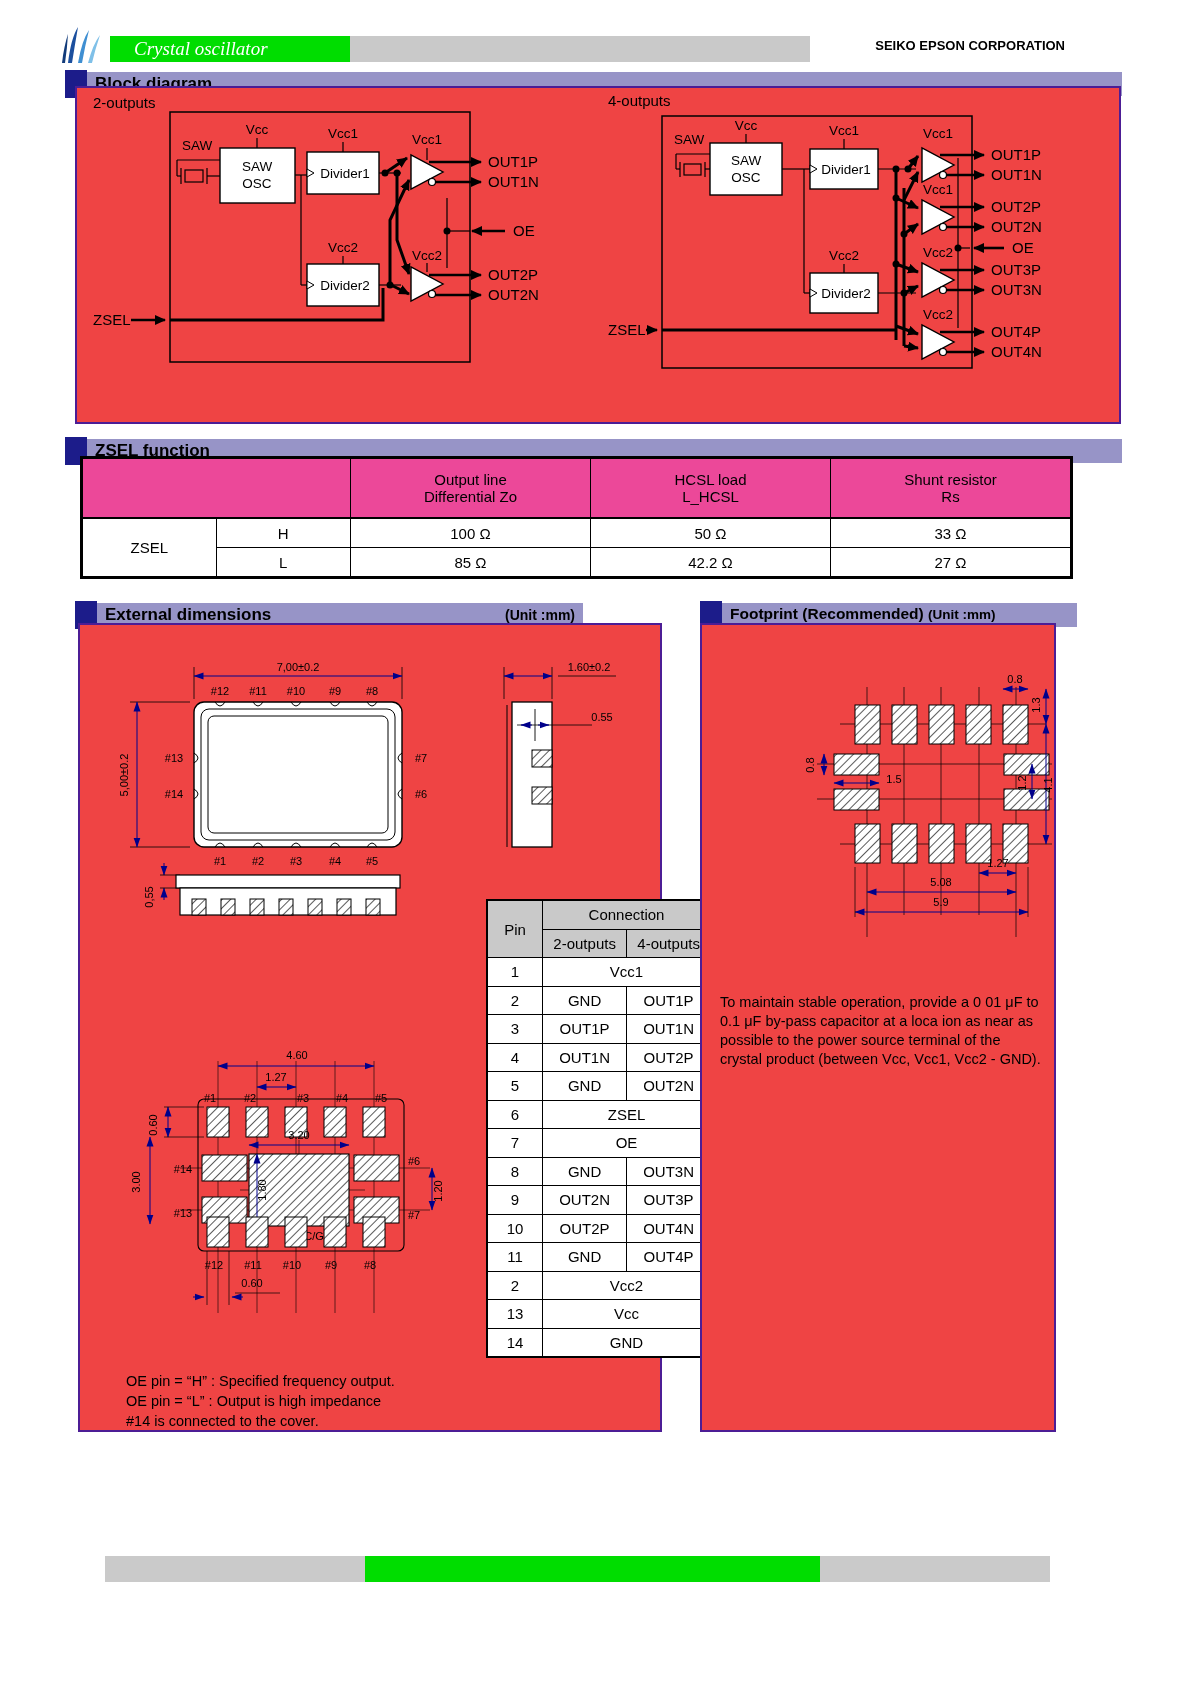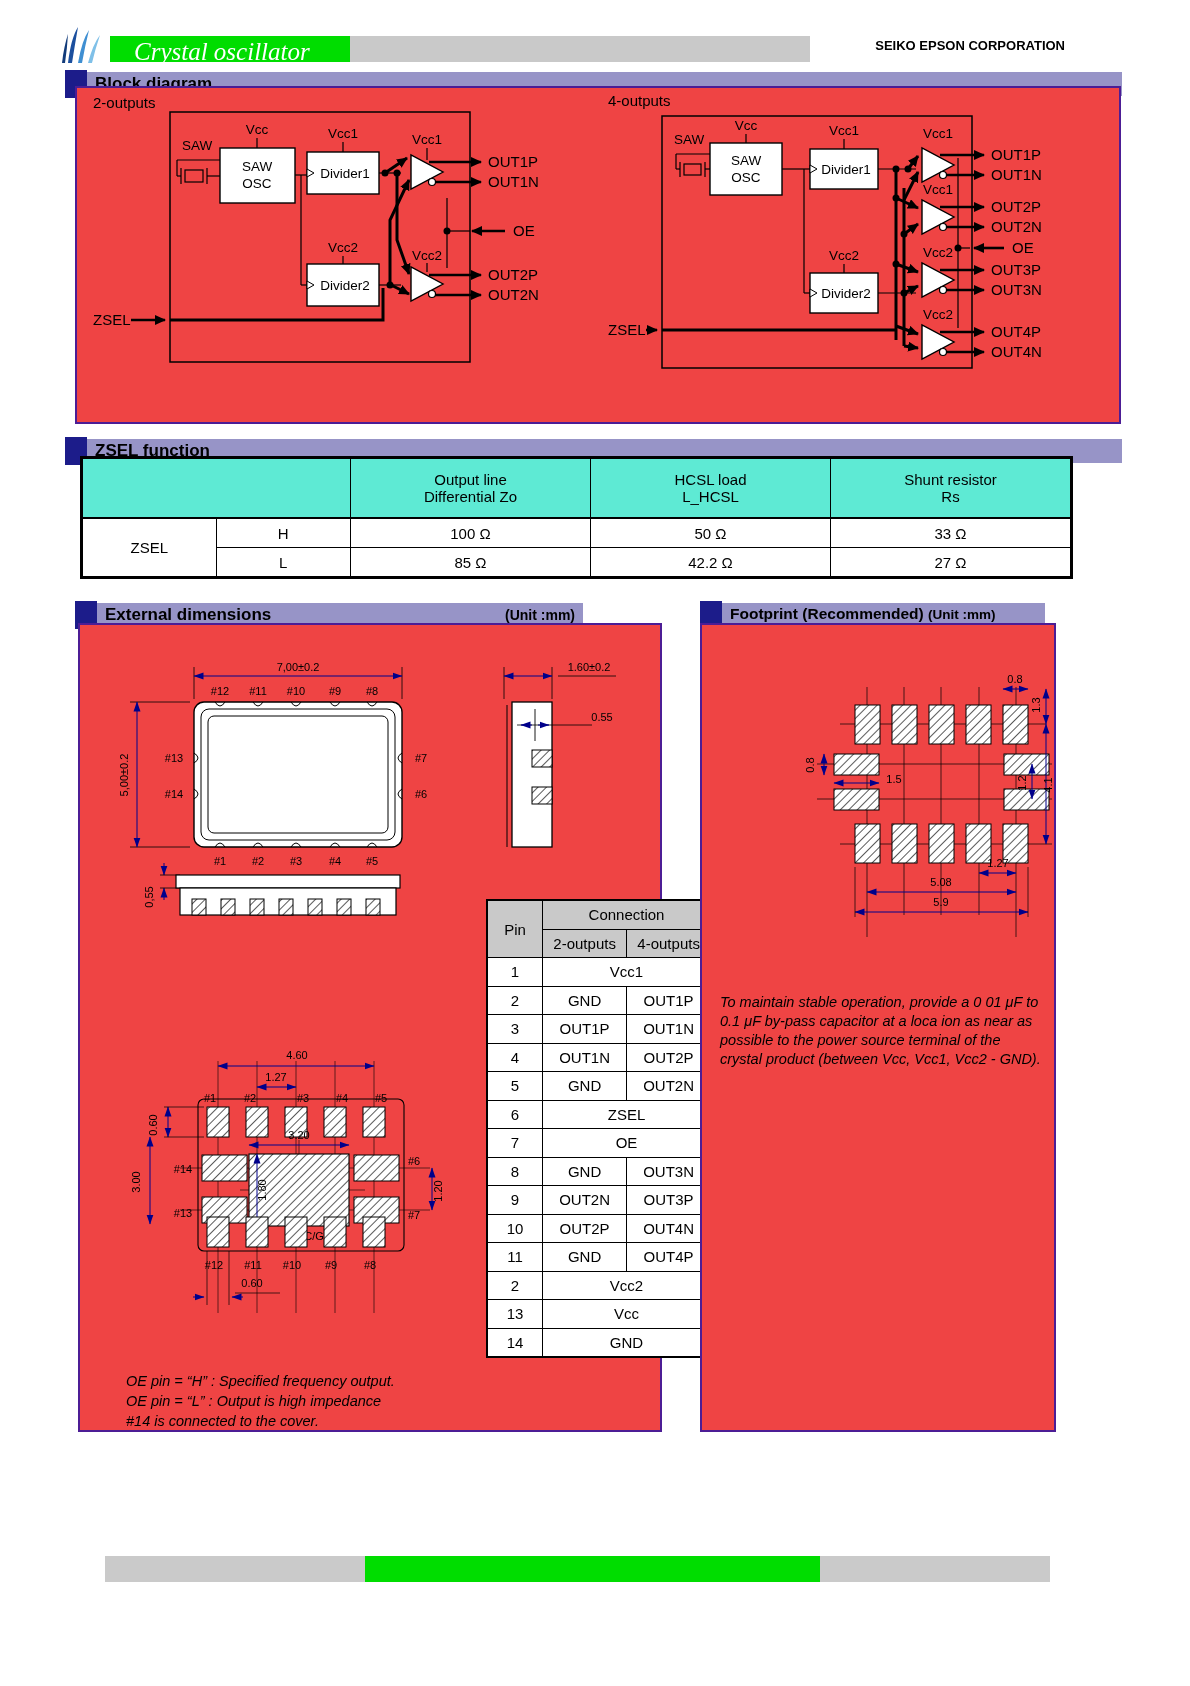--- a/index.html
+++ b/index.html
@@ -12,31 +12,31 @@
   .box{position:absolute;border:2px solid #4c1d95;background:#ef4444;}
   svg text{font-family:"Liberation Sans",sans-serif;}
   .lbl{font-size:13.5px;}
   .big{font-size:15px;}
   .dimtxt{font-size:11px;}
   .pintxt{font-size:11px;}
   table{border-collapse:collapse;background:#fff;}
   
   #zsel-table{position:absolute;left:80px;top:456px;width:976px;table-layout:fixed;border:3px solid #000;}
   #zsel-table td{border:1.5px solid #000;font-size:15px;text-align:center;vertical-align:middle;}
-  #zsel-table .hd{background:#5eead4;height:56px;border-bottom:2.5px solid #000;}
+  #zsel-table .hd{background:#ec4899;height:56px;border-bottom:2.5px solid #000;}
   #zsel-table .dr td{height:26px;}
   
   #pin-table{position:absolute;left:358px;top:274px;width:226px;table-layout:fixed;border:2.5px solid #000;margin-left:48px;}
   #pin-table td{border:1.8px solid #000;font-size:15px;text-align:center;height:25.5px;vertical-align:middle;}
   #pin-table .hd{background:#c9c9c9;}
-  .notes{position:absolute;font-size:14.5px;line-height:20px;font-style:italic;}
+  .notes{position:absolute;font-size:14.5px;line-height:20px;}
   #footer-gray{position:absolute;left:105px;top:1556px;width:945px;height:26px;background:#cacaca;}
   #footer-green{position:absolute;left:365px;top:1556px;width:455px;height:26px;background:#00dd00;}
   #green-banner{position:absolute;left:110px;top:36px;width:240px;height:26px;background:#00dd00;}
-  #green-banner span{position:absolute;left:24px;top:2px;font-family:"Liberation Serif",serif;font-style:italic;font-size:25px;color:#fff;}
+  #green-banner span{position:absolute;left:24px;top:2px;font-family:"Liberation Serif",serif;font-style:italic;font-size:19px;color:#fff;}
   #gray-banner{position:absolute;left:350px;top:36px;width:460px;height:26px;background:#c9c9c9;}
   #company{position:absolute;right:125px;top:38px;font-size:13px;font-weight:bold;letter-spacing:0px;}
 </style>
 </head>
 <body>
 
 <div id="page">
 
   <svg class="abs" style="left:60px;top:26px;" width="52" height="38" viewBox="0 0 52 38">
     <path d="M8,37 Q11,12 18,1 Q15,18 12,37 Z" fill="#1b4f9e"></path>
@@ -291,21 +291,21 @@
       <td>27 Ω</td>
     </tr>
   </tbody>
     </table>
 
   <div class="banner" style="left:75px;top:591px;width:508px;">
     <div class="sq"></div>
     <div class="bt">External dimensions</div>
     <div class="unit">(Unit :mm)</div>
   </div>
-  <div class="banner" style="left:700px;top:591px;width:345px;">
+  <div class="banner" style="left:700px;top:591px;width:345px;padding-left:32px;">
     <div class="sq"></div>
     <div class="bt" style="font-size:15.5px;"><span>Footprint (Recommended)</span> <span style="font-size:13.5px;">(Unit :mm)</span></div>
   </div>
 
   <div class="box" style="left:78px;top:623px;width:580px;height:805px;">
     <svg class="abs" style="left:0;top:0;" width="580" height="700" viewBox="0 0 580 700">
       <defs>
         <marker id="eda" markerUnits="userSpaceOnUse" markerWidth="11" markerHeight="9" refX="9.5" refY="4.5" orient="auto-start-reverse">
           <path d="M0,1 L10,4.5 L0,8 Z" fill="#00008b"></path>
         </marker>

